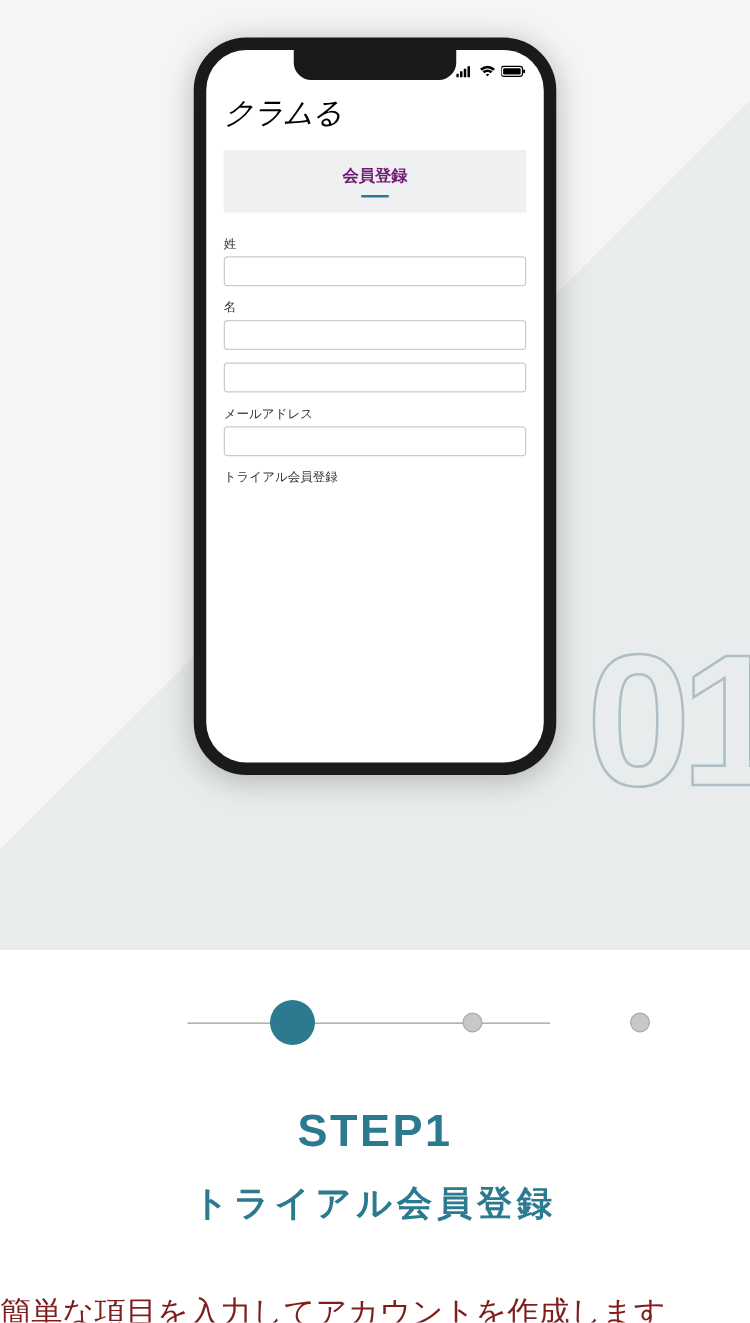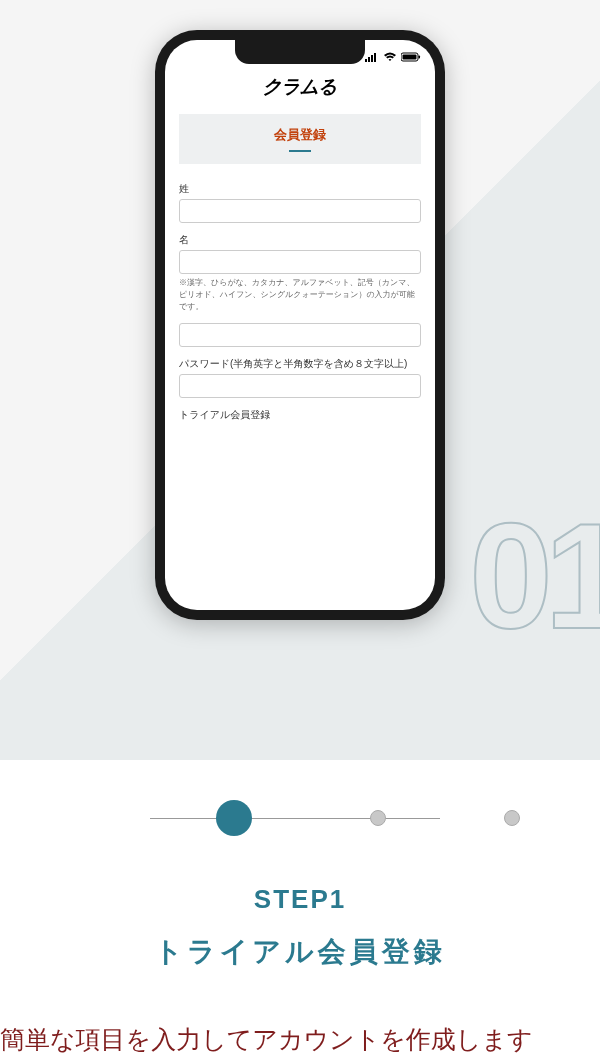--- a/index.html
+++ b/index.html
@@ -86,42 +86,41 @@
     }
     .signal-icon, .wifi-icon, .battery-icon {
       display: inline-flex;
     }
     .app-content {
       padding: 6px 14px;
       height: calc(100% - 28px);
       overflow: hidden;
     }
     .app-logo {
-      font-size: 19px;
-      font-weight: 700;
+      font-size: 24px;
+      font-weight: 400;
       letter-spacing: -1px;
       margin-bottom: 14px;
       display: flex;
       align-items: center;
-      justify-content: center;
     }
     .logo-kura {
       font-style: italic;
       margin-right: 1px;
     }
     .form-header {
       background: #eef0f1;
       padding: 12px;
       text-align: center;
       margin-bottom: 18px;
     }
     .form-title {
       font-size: 13px;
       font-weight: 700;
-      color: #c2410c;
+      color: #701a75;
     }
     .title-underline {
       width: 22px;
       height: 2px;
       background: #2b7a8f;
       margin: 6px auto 0;
     }
     .form-group {
       margin-bottom: 10px;
     }
@@ -183,21 +182,21 @@
       width: 36px;
       height: 36px;
       background: #2b7a8f;
       border: none;
     }
     .step-dot-1 { margin-left: 135px; }
     .step-dot-2 { margin-left: 118px; }
     .step-dot-3 { margin-left: 118px; }
     .step-label {
       text-align: center;
-      font-size: 26px;
+      font-size: 36px;
       font-weight: 700;
       color: #2b7a8f;
       letter-spacing: 2px;
       margin-bottom: 18px;
     }
     .step-title {
       text-align: center;
       font-size: 28px;
       font-weight: 700;
       color: #2b7a8f;
@@ -256,33 +255,32 @@
         </div>
 
         <div class="form-group">
           <label class="form-label">姓</label>
           <input class="form-input" style="">
         </div>
 
         <div class="form-group">
           <label class="form-label">名</label>
           <input class="form-input" style="">
-          <div class="form-hint">※漢字、ひらがな、カタカナ、アルファベット、記号（カンマ、ピリオド、ハイフン、シングルクォーテーション）の入力が可能です。</div>
-        </div>
-
-
-        <div class="form-group">
-          <input class="form-input" style="">
-        </div>
-
-
-        <div class="form-group">
-          <label class="form-label">パスワード(半角英字と半角数字を含め８文字以上)</label>
-          <input class="form-input" type="password" style="">
-        </div>
+        </div>
+
+
+        <div class="form-group">
+          <input class="form-input" style="">
+        </div>
+
+        <div class="form-group">
+          <label class="form-label">メールアドレス</label>
+          <input class="form-input" style="">
+        </div>
+
 
         <div class="form-group">
           <label class="form-label">トライアル会員登録</label>
         </div>
       </div>
     </div>
   </div>
 </div>
 
 <div class="bottom-section">

